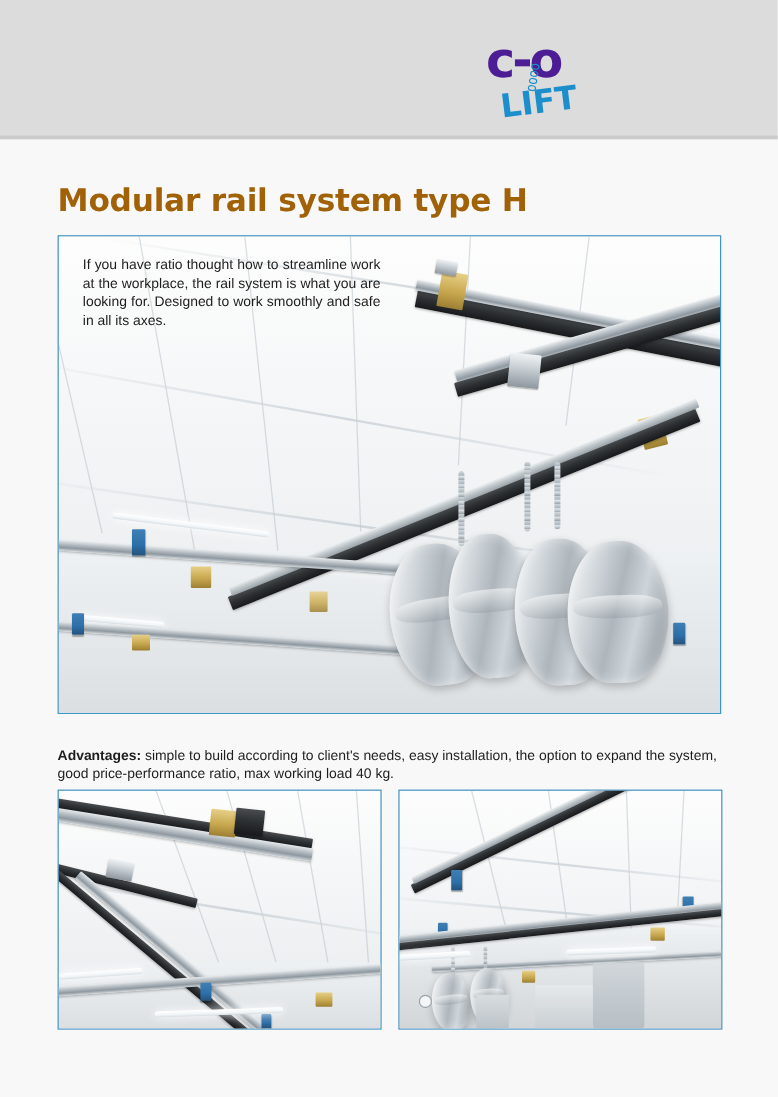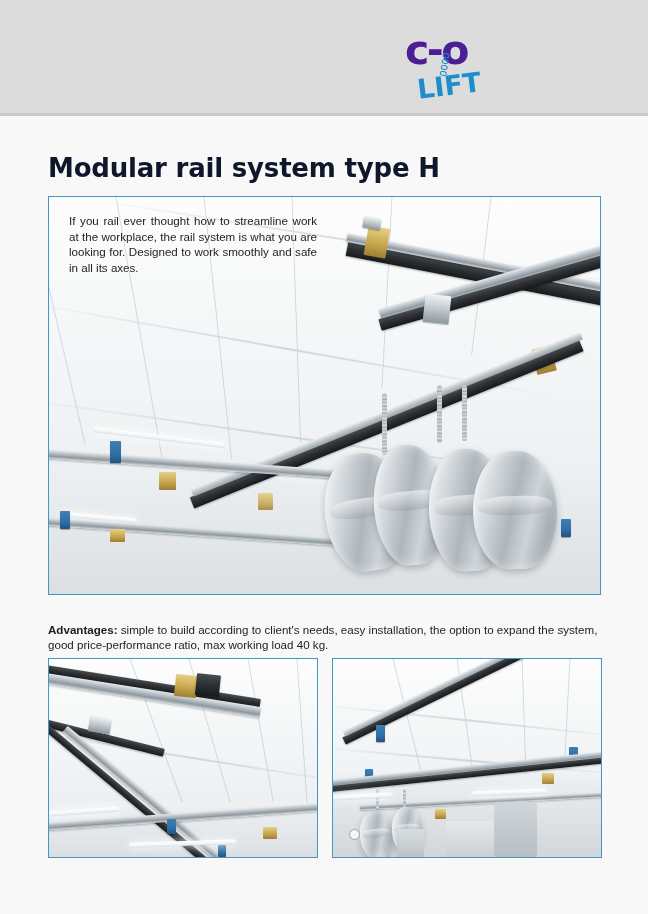--- a/index.html
+++ b/index.html
@@ -93,21 +93,21 @@
 
   
   .page-title {
     position: absolute;
     left: 48px;
     top: 136px;
     font-family: "DejaVu Sans", sans-serif;
     font-weight: bold;
     font-size: 26px;
     letter-spacing: -0.2px;
-    color: #0f172a;
+    color: #a16207;
   }
 
   
   .frame {
     position: absolute;
     border: 1.5px solid #4496c6;
     box-sizing: border-box;
     overflow: hidden;
     background: #dfe3e6;
   }
@@ -321,21 +321,21 @@
       <div class="chain" style="left:70.5%;top:188px;height:58px;"></div>
       <div class="chain" style="left:75%;top:188px;height:56px;"></div>
 
       <div class="hoist" style="left:50%;top:256px;width:82px;height:118px;transform:rotate(-8deg);"></div>
       <div class="hoist" style="left:59%;top:248px;width:72px;height:120px;transform:rotate(-5deg);"></div>
       <div class="hoist" style="left:69%;top:252px;width:78px;height:122px;transform:rotate(-4deg);"></div>
       <div class="hoist" style="left:77%;top:254px;width:84px;height:118px;transform:rotate(-2deg);"></div>
     </div>
 
     <div class="hero-copy">
-      <p>If you rail ever thought how to streamline work at the workplace, the rail system is what you are looking for. Designed to work smoothly and safe in all its axes.</p>
+      <p>If you have ratio thought how to streamline work at the workplace, the rail system is what you are looking for. Designed to work smoothly and safe in all its axes.</p>
     </div>
   </div>
 
   <p class="advantages">
     <b>Advantages:</b><span> simple to build according to client's needs, easy installation, the option to expand the system, good price-performance ratio, max working load 40 kg.</span>
   </p>
 
   <div class="frame frame-thumb-left">
     <div class="scene">
       <div class="ceiling"></div>

